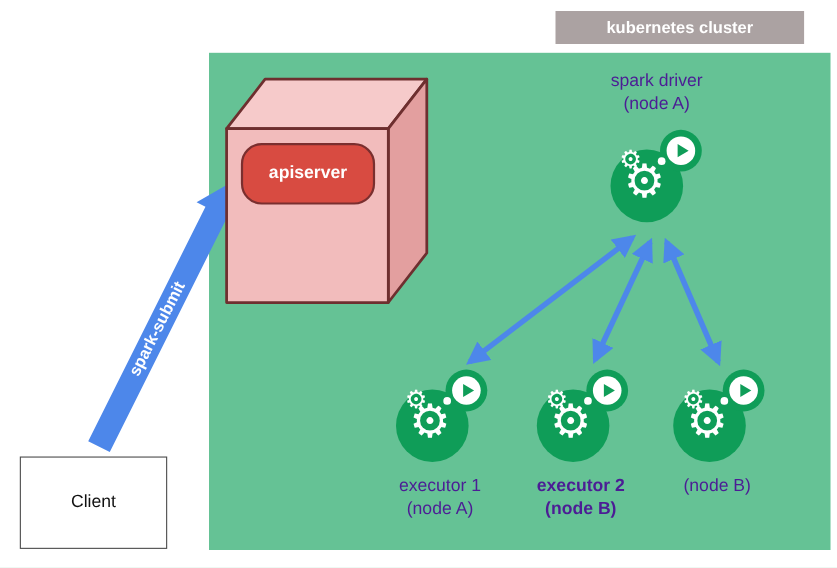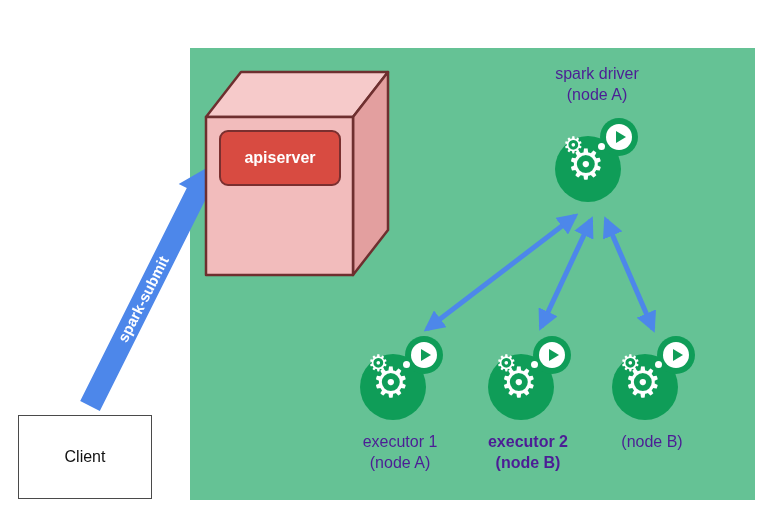--- a/index.html
+++ b/index.html
@@ -9,21 +9,21 @@
   .cluster-bg{position:absolute;left:190px;top:48px;width:565px;height:452px;background:#65c295;z-index:0;}
 
   
   .cluster-label{position:absolute;left:505px;top:10px;width:226px;height:30px;background:#aba2a2;
     color:#fff;font-weight:bold;font-size:15px;display:flex;align-items:center;justify-content:center;z-index:4;}
 
   
   .overlay{position:absolute;left:0;top:0;width:761px;height:516px;z-index:1;pointer-events:none;}
 
   
-  .cp-btn{position:absolute;width:118px;height:52px;background:#d84b41;border:2px solid #7a2f2f;border-radius:9px;
+  .cp-btn{position:absolute;width:118px;height:52px;background:#d84b41;border:2px solid #7a2f2f;border-radius:19px;
     color:#fff;font-weight:bold;font-size:16px;display:flex;align-items:center;justify-content:center;z-index:2;}
   .cp-apiserver{left:219px;top:130px;}
   .cp-scheduler{left:219px;top:198px;}
 
   
   .node-label{position:absolute;text-align:center;font-size:16px;line-height:1.3;color:#4c1d95;z-index:2;}
   .driver-label{left:497px;top:64px;width:200px;}
   .exec1-label{left:330px;top:432px;width:140px;}
   .exec2-label{left:458px;top:432px;width:140px;font-weight:bold;}
   .exec3-label{left:582px;top:432px;width:140px;}
@@ -51,20 +51,21 @@
   .client-box{position:absolute;left:18px;top:415px;width:132px;height:82px;background:#fff;border:1.5px solid #4a4a4a;
     display:flex;align-items:center;justify-content:center;font-size:16px;color:#111;z-index:2;}
 </style>
 </head>
 <body>
 
 <div class="stage">
 
   <div class="cluster-bg"></div>
 
+  <div class="cluster-label">kubernetes cluster</div>
 
   <svg class="overlay" viewBox="0 0 761 516">
     <defs>
       <marker id="ah" viewBox="0 0 10 10" refX="8" refY="5" markerWidth="4.2" markerHeight="4.2" orient="auto-start-reverse">
         <path d="M0,0 L10,5 L0,10 z" fill="#4d87ea"></path>
       </marker>
     </defs>
 
     <polygon fill="#4d87ea" points="80.2,401.1 186.8,187.9 178.7,183.9 210,166 214.5,201.7 206.4,197.7 99.8,410.9"></polygon>
 

